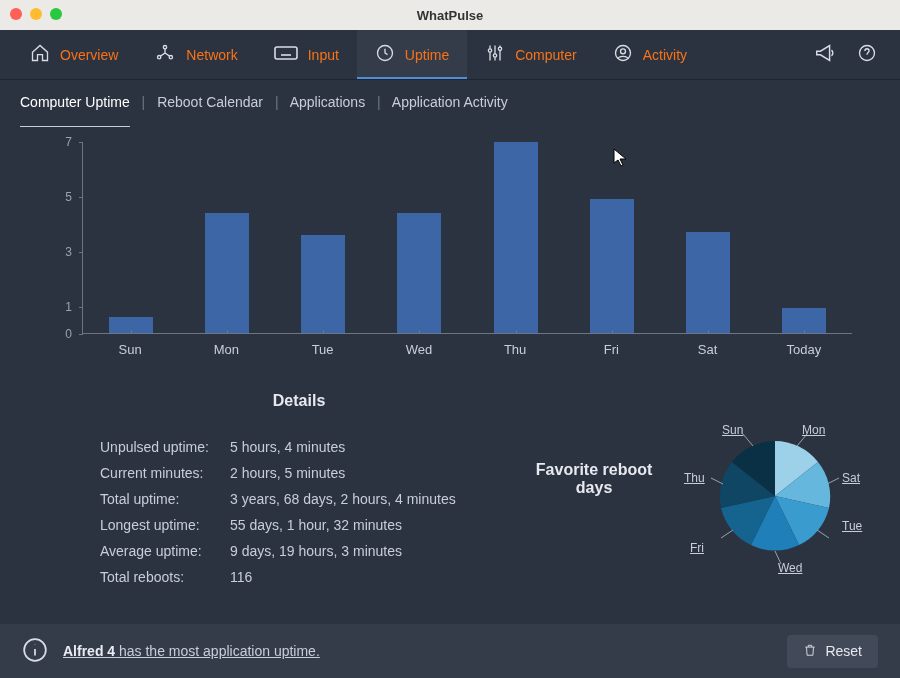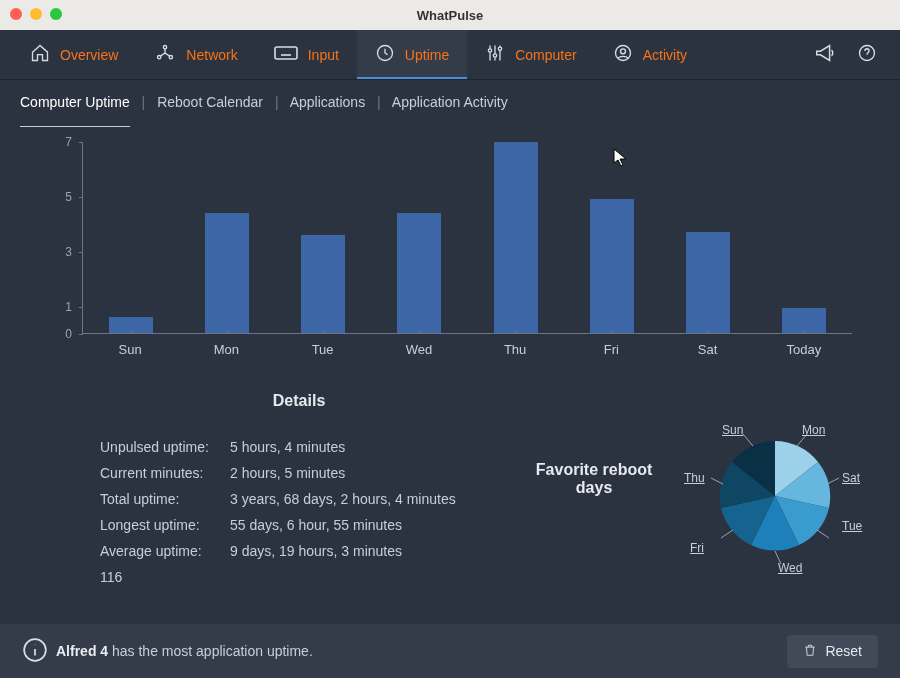--- a/index.html
+++ b/index.html
@@ -41,21 +41,21 @@
   .details { flex:1.1; padding:0 20px 0 80px; }
   .panel-title { text-align:center; font-size:16px; font-weight:600; color:#e6e9ef; margin-bottom:24px; }
   .detail-row { display:flex; font-size:14px; color:#c8ced8; line-height:26px; }
   .detail-label { width:130px; text-align:left; padding-right:6px; }
   .detail-value { flex:1; text-align:left; }
   .pie-panel { flex:1; display:flex; flex-direction:row; align-items:center; }
   .pie-wrap { position:relative; width:210px; height:160px; }
   .pie-label { position:absolute; font-size:12px; color:#c8ced8; text-decoration:underline; }
   
   .footer { position:absolute; left:0; right:0; bottom:0; height:54px; background:#343b49; display:flex; align-items:center; padding:0 22px; }
-  .footer-info { display:flex; align-items:center; gap:8px; font-size:14px; color:#c8ced8; }
+  .footer-info { display:flex; align-items:center; gap:15px; font-size:14px; color:#c8ced8;text-decoration:underline; }
   .footer-info b { color:#e9ecf2; font-weight:600; }
   .footer-spacer { flex:1; }
   .reset-btn { background:#424a59; color:#e6e9ef; font-size:14px; border:none; border-radius:4px; padding:8px 16px; display:flex; align-items:center; gap:8px; cursor:pointer; }
   .cursor { position:absolute; left:613px; top:148px; pointer-events:none; }
 </style>
 </head>
 <body>
 
 <div class="titlebar">
   <div class="traffic">
@@ -217,27 +217,28 @@
         <div class="detail-row">
           <div class="detail-label">Current minutes:</div>
           <div class="detail-value">2 hours, 5 minutes</div>
         </div>
         <div class="detail-row">
           <div class="detail-label">Total uptime:</div>
           <div class="detail-value">3 years, 68 days, 2 hours, 4 minutes</div>
         </div>
         <div class="detail-row">
           <div class="detail-label">Longest uptime:</div>
-          <div class="detail-value">55 days, 6 hour, 55 minutes</div>
+          <div class="detail-value">55 days, 1 hour, 32 minutes</div>
         </div>
         <div class="detail-row">
           <div class="detail-label">Average uptime:</div>
           <div class="detail-value">9 days, 19 hours, 3 minutes</div>
         </div>
         <div class="detail-row">
+          <div class="detail-label">Total reboots:</div>
           <div class="detail-value">116</div>
         </div>
       </div>
   </div>
   <div class="pie-panel">
     <div class="panel-title">Favorite reboot days</div>
     <div class="pie-wrap">
       <svg width="210" height="160" viewBox="0 0 210 160">
         <g transform="translate(105,85)">
 

